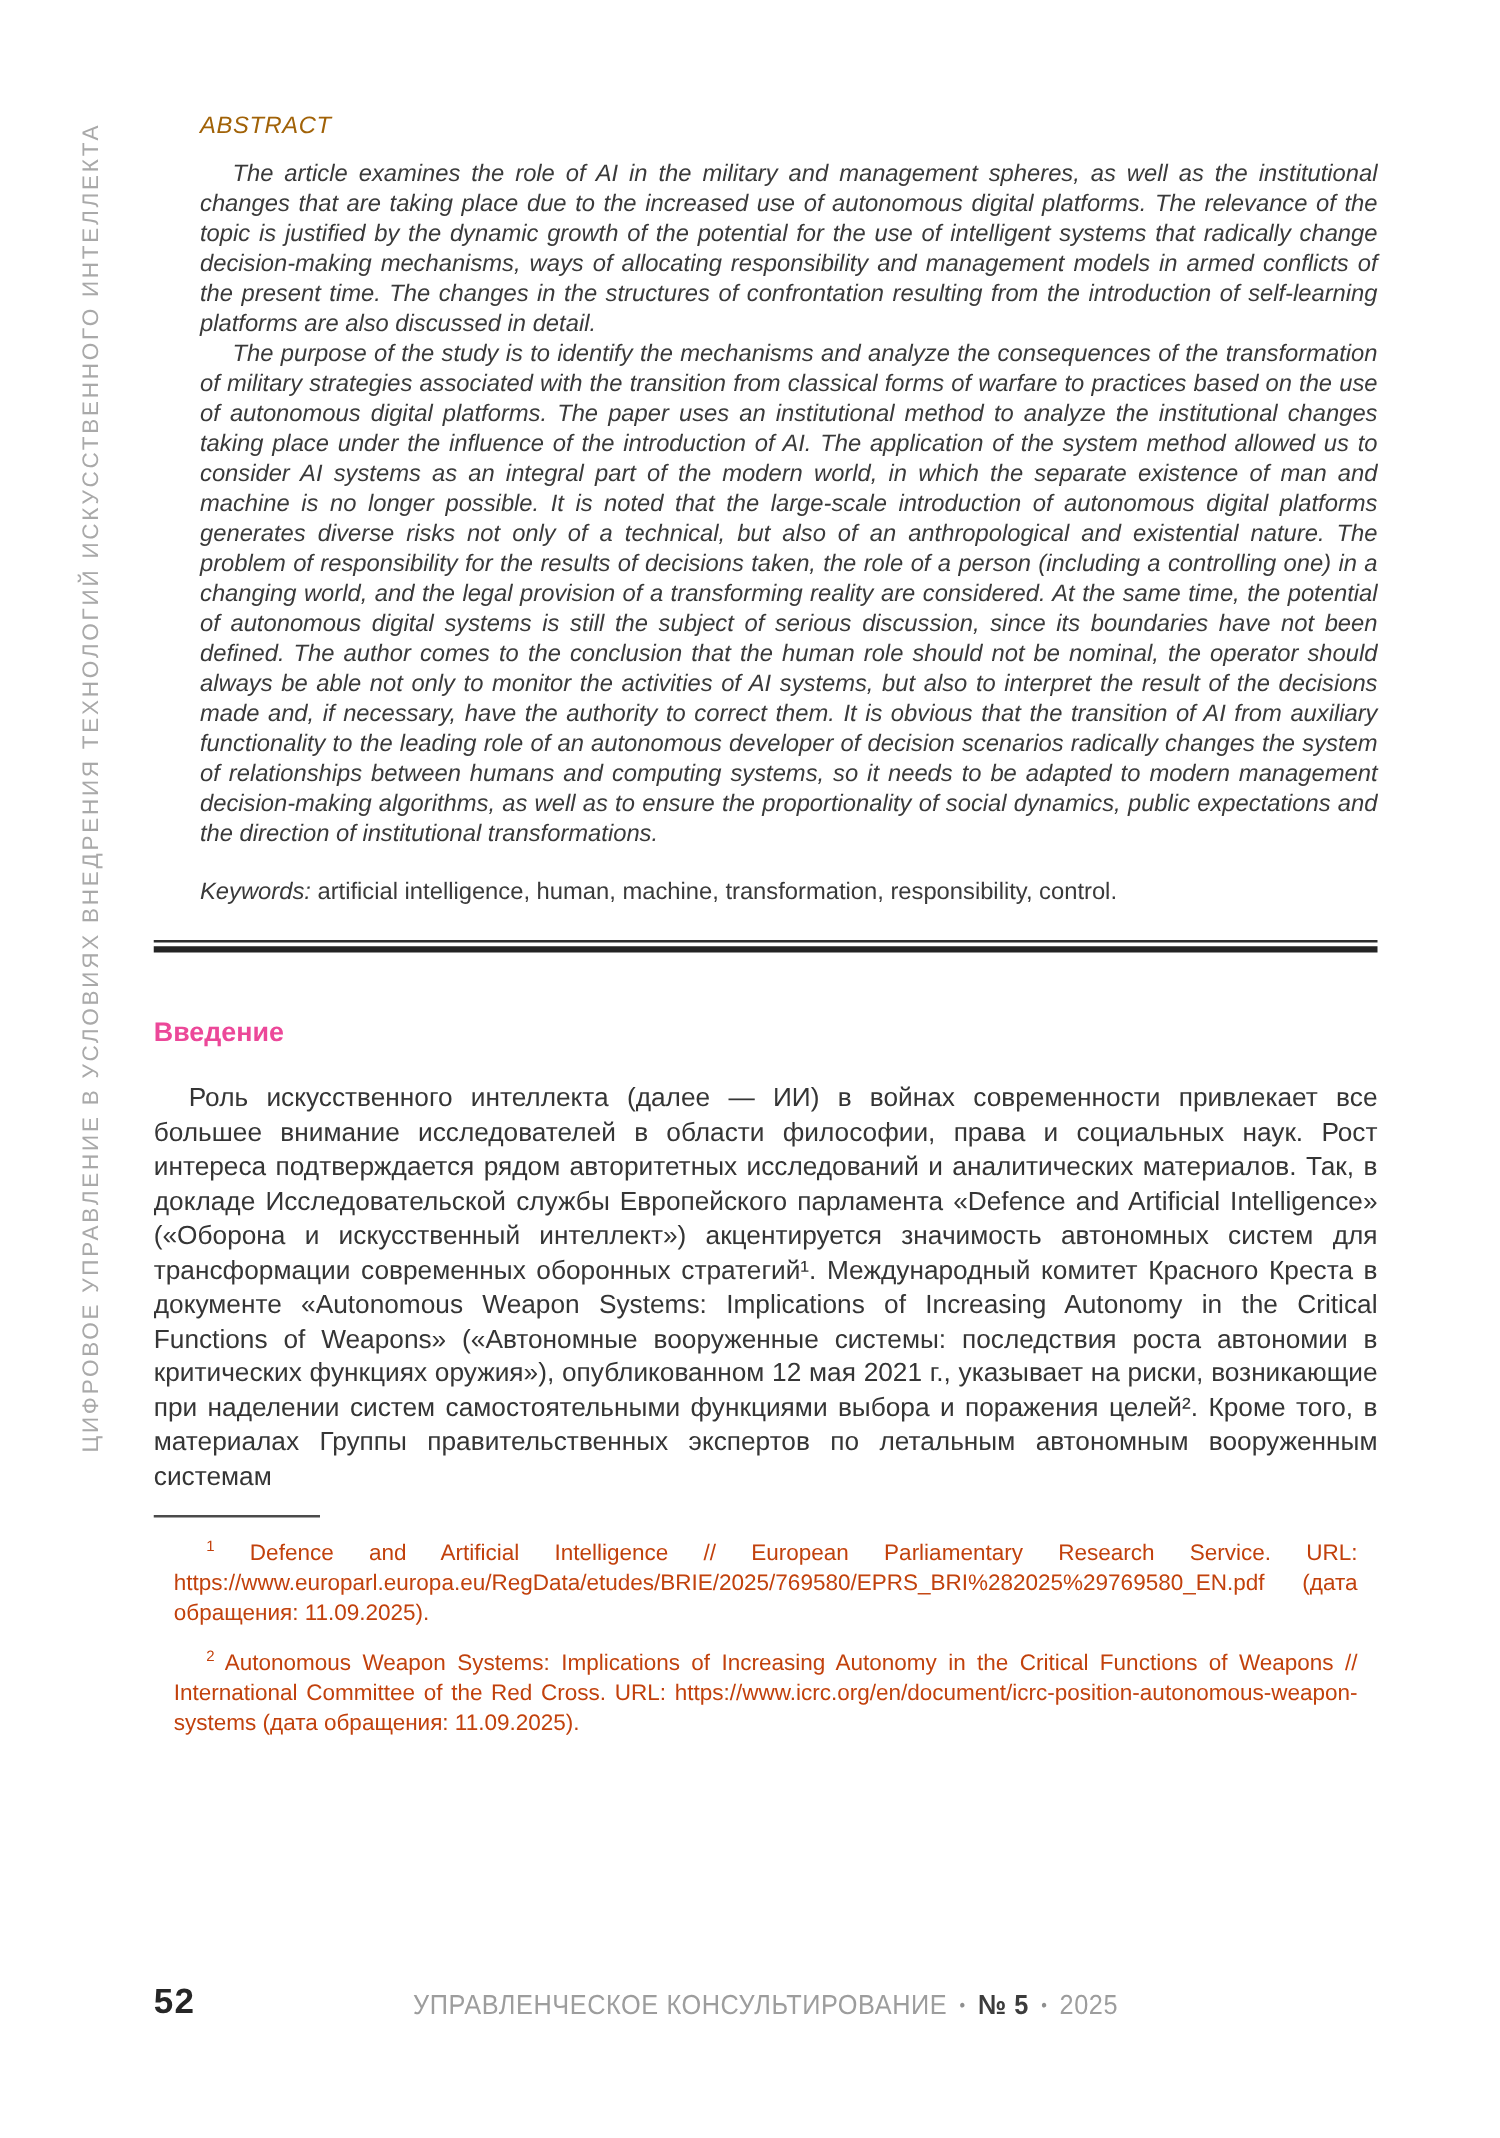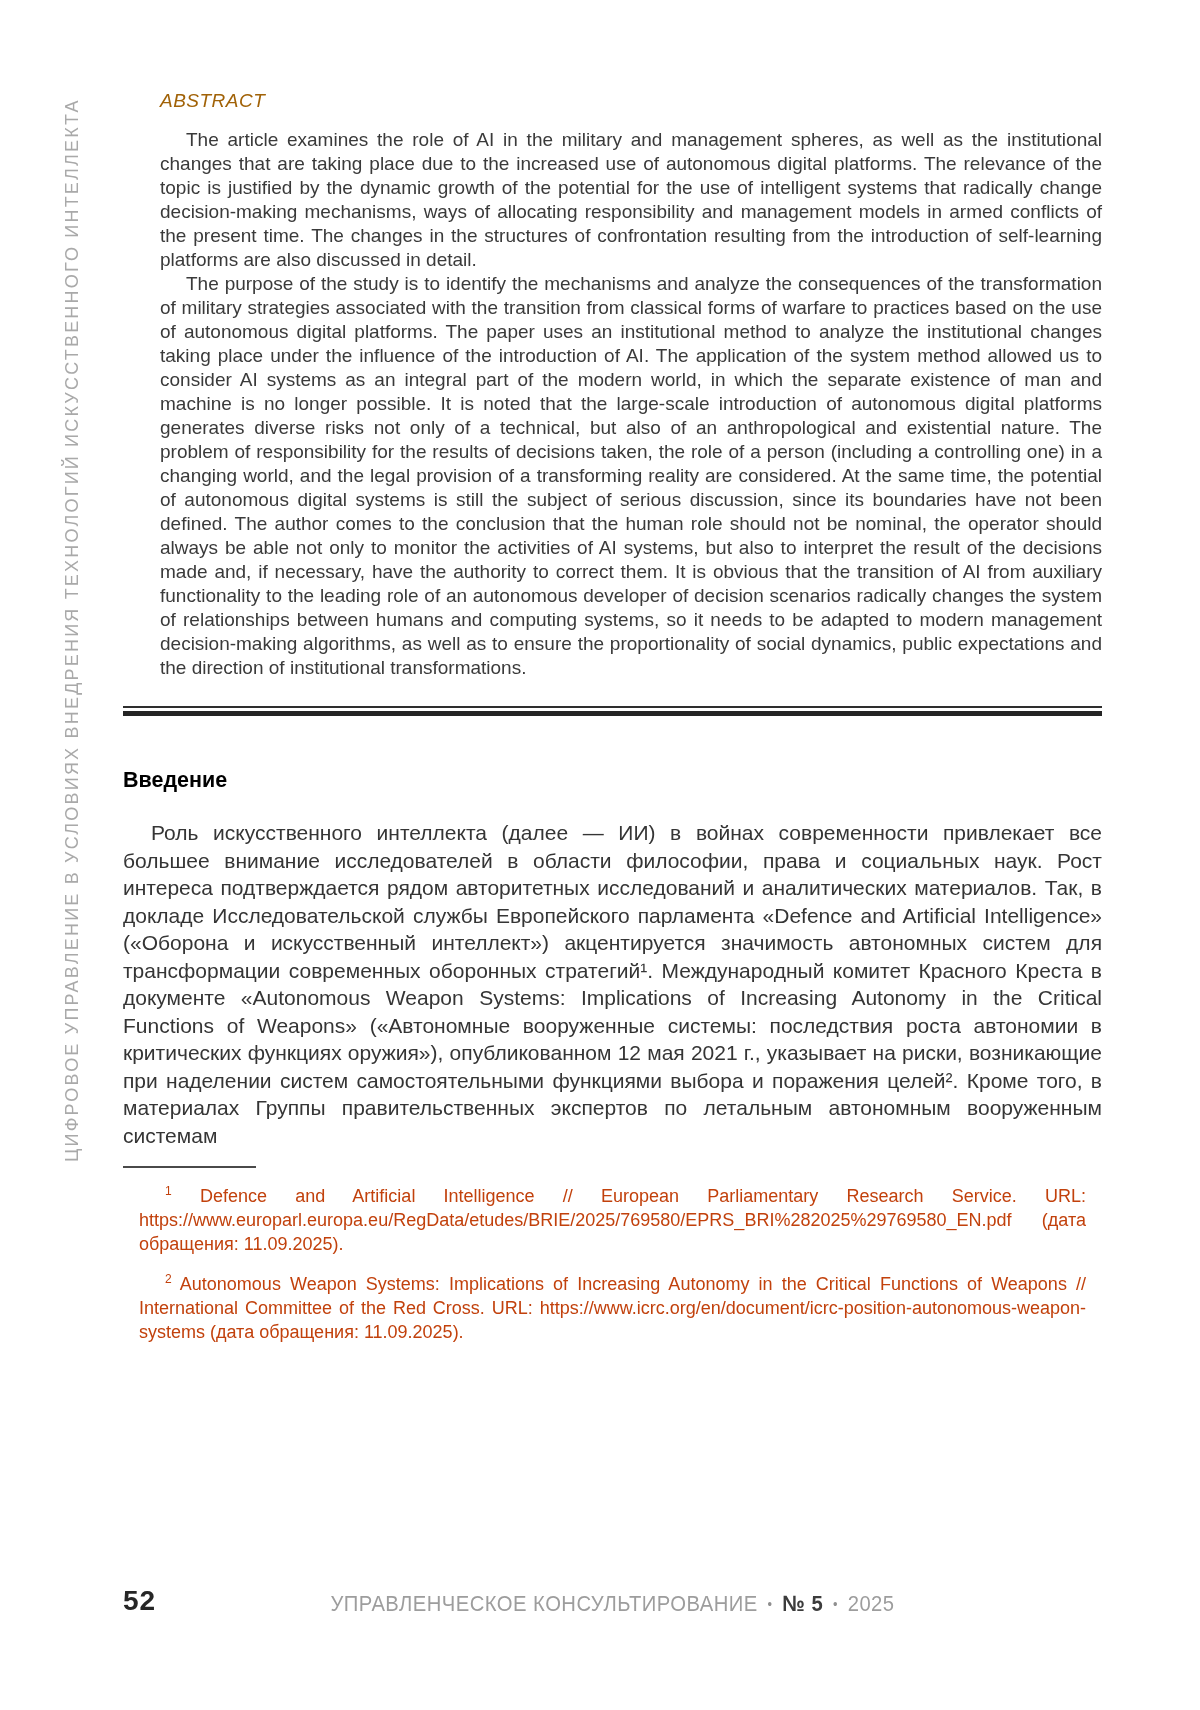--- a/index.html
+++ b/index.html
@@ -33,33 +33,33 @@
     letter-spacing: 0.5px;
     margin: 0 0 16px 0;
     color: #a16207;
   }
   .abs-text {
     font-size: 19px;
     line-height: 24px;
     text-align: justify;
     margin: 0;
   }
-  .abs-text.indent { text-indent: 26px; }
+  .abs-text.indent { text-indent: 26px; font-style: italic; }
   .keywords { margin-top: 22px; }
   .keywords .label { font-style: italic; }
   .citation { margin-top: 22px; }
   .citation .label { font-weight: bold; color: #2e2e2e; }
   .double-rule { margin-top: 26px; }
   .double-rule .thin  { height: 2px; background: #2e2e2e; }
   .double-rule .thick { height: 5px; background: #242424; margin-top: 3px; }
   .section-heading {
     margin: 52px 0 0 0;
     font-size: 21.5px;
     font-weight: bold;
-    color: #000000;
+    color: #ec4899;
   }
   .rus-para {
     margin: 26px 0 0 0;
     font-size: 21px;
     line-height: 27.5px;
     text-align: justify;
     text-indent: 28px;
     color: #353535;
   }
   .footnote-rule {
@@ -105,20 +105,24 @@
 
 <div class="sidebar-vertical">ЦИФРОВОЕ УПРАВЛЕНИЕ В УСЛОВИЯХ ВНЕДРЕНИЯ ТЕХНОЛОГИЙ ИСКУССТВЕННОГО ИНТЕЛЛЕКТА</div>
 
 <div class="content">
 
   <div class="abstract-block">
     <p class="abstract-heading">ABSTRACT</p>
     <p class="abs-text indent">The article examines the role of AI in the military and management spheres, as well as the institutional changes that are taking place due to the increased use of autonomous digital platforms. The relevance of the topic is justified by the dynamic growth of the potential for the use of intelligent systems that radically change decision-making mechanisms, ways of allocating responsibility and management models in armed conflicts of the present time. The changes in the structures of confrontation resulting from the introduction of self-learning platforms are also discussed in detail.</p>
     <p class="abs-text indent">The purpose of the study is to identify the mechanisms and analyze the consequences of the transformation of military strategies associated with the transition from classical forms of warfare to practices based on the use of autonomous digital platforms. The paper uses an institutional method to analyze the institutional changes taking place under the influence of the introduction of AI. The application of the system method allowed us to consider AI systems as an integral part of the modern world, in which the separate existence of man and machine is no longer possible. It is noted that the large-scale introduction of autonomous digital platforms generates diverse risks not only of a technical, but also of an anthropological and existential nature. The problem of responsibility for the results of decisions taken, the role of a person (including a controlling one) in a changing world, and the legal provision of a transforming reality are considered. At the same time, the potential of autonomous digital systems is still the subject of serious discussion, since its boundaries have not been defined. The author comes to the conclusion that the human role should not be nominal, the operator should always be able not only to monitor the activities of AI systems, but also to interpret the result of the decisions made and, if necessary, have the authority to correct them. It is obvious that the transition of AI from auxiliary functionality to the leading role of an autonomous developer of decision scenarios radically changes the system of relationships between humans and computing systems, so it needs to be adapted to modern management decision-making algorithms, as well as to ensure the proportionality of social dynamics, public expectations and the direction of institutional transformations.</p>
 
+    <p class="abs-text keywords">
+      <span class="label">Keywords:</span>
+      <span>artificial intelligence, human, machine, transformation, responsibility, control.</span>
+    </p>
 
   </div>
 
   <div class="double-rule">
     <div class="thin"></div>
     <div class="thick"></div>
   </div>
 
   <p class="section-heading">Введение</p>
 

